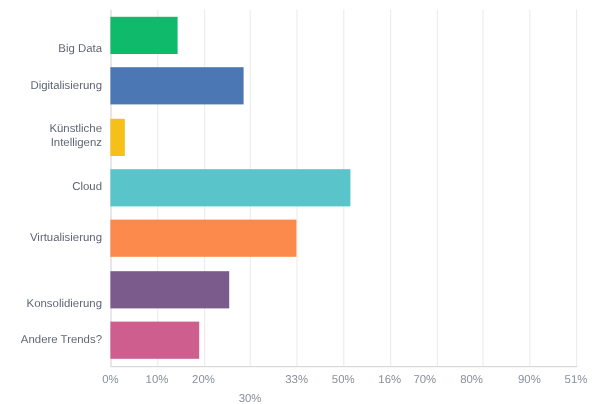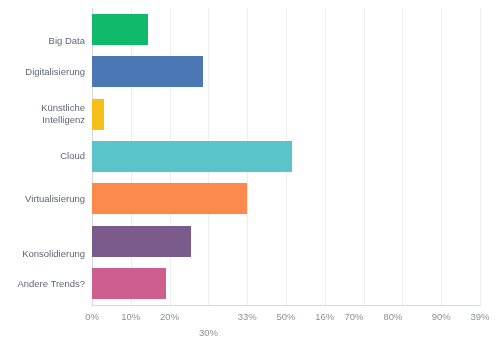--- a/index.html
+++ b/index.html
@@ -179,16 +179,16 @@
       <div class="tick-label" style="left: 92px; color: rgb(138, 144, 155);">0%</div>
       <div class="tick-label" style="left: 130.8px; color: rgb(138, 144, 155);">10%</div>
       <div class="tick-label" style="left: 169.6px; color: rgb(138, 144, 155);">20%</div>
       <div class="tick-label" style="left: 208.4px; color: rgb(138, 144, 155); margin-top: 16px;">30%</div>
       <div class="tick-label" style="left: 247.2px; color: rgb(138, 144, 155);">33%</div>
       <div class="tick-label" style="left: 286px; color: rgb(138, 144, 155);">50%</div>
       <div class="tick-label" style="left: 324.8px; color: rgb(138, 144, 155);">16%</div>
       <div class="tick-label" style="left: 354px; color: rgb(138, 144, 155);">70%</div>
       <div class="tick-label" style="left: 381px; color: rgb(138, 144, 155); margin-left: 12px;">80%</div>
       <div class="tick-label" style="left: 441.2px; color: rgb(138, 144, 155);">90%</div>
-      <div class="tick-label" style="left: 480px; color: rgb(138, 144, 155);">39%</div>
+      <div class="tick-label" style="left: 480px; color: rgb(138, 144, 155);">51%</div>
     </div>
 
 </div>
 
 </body></html>

